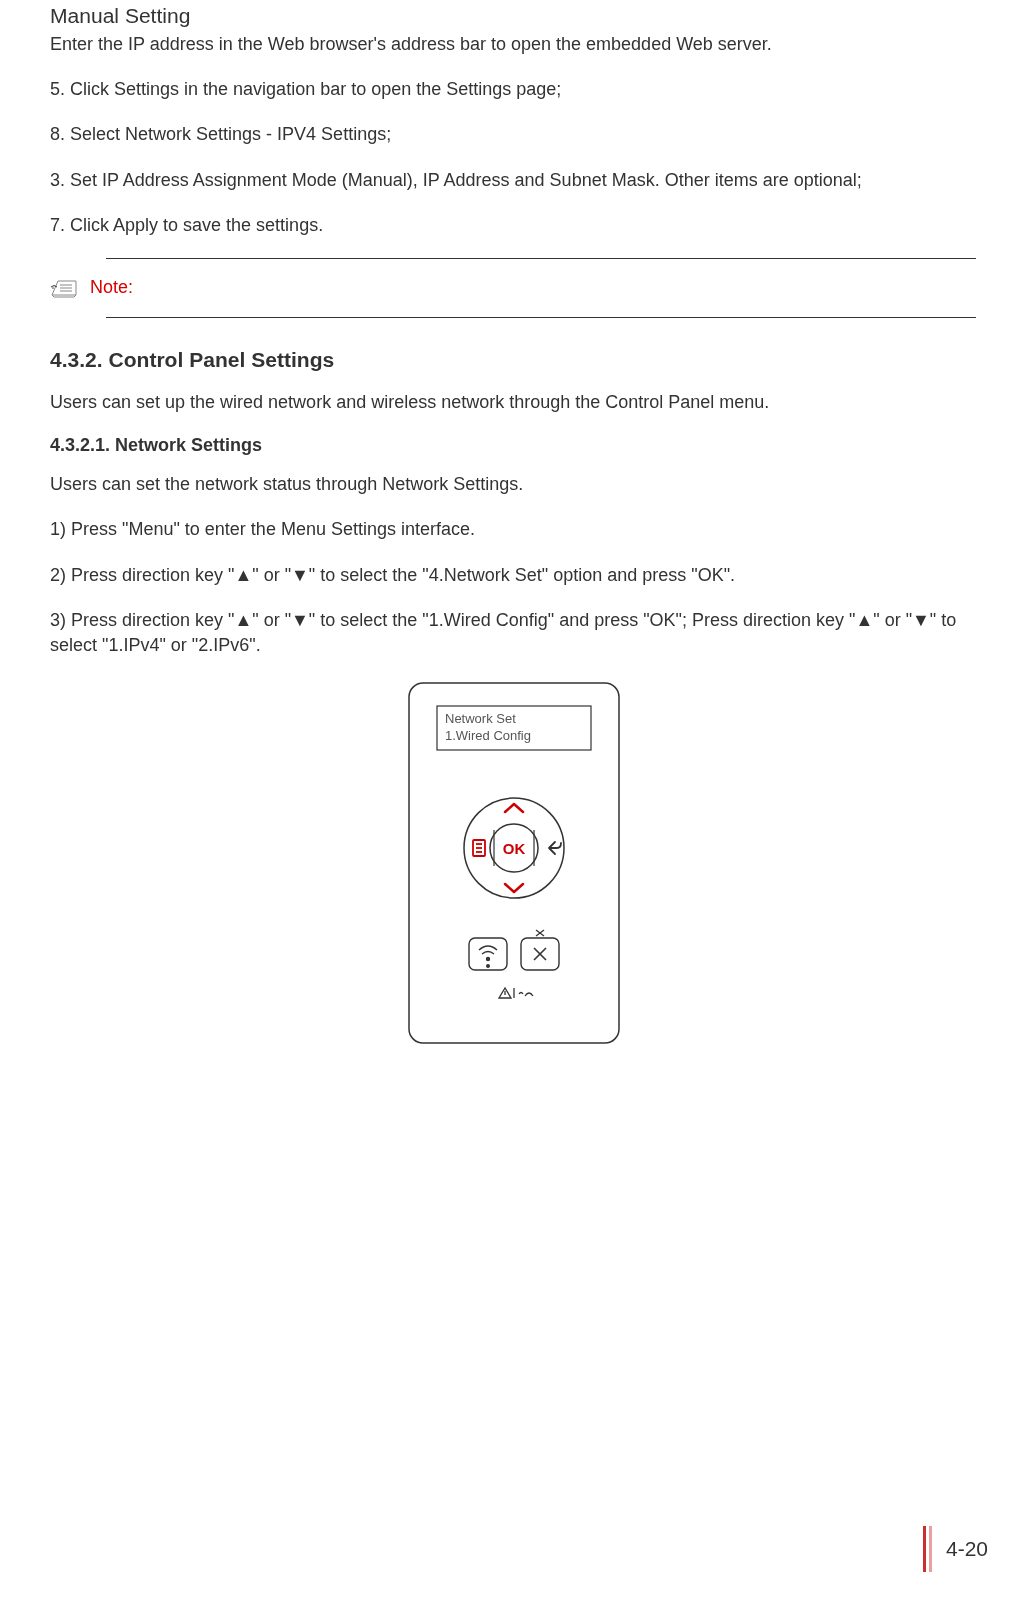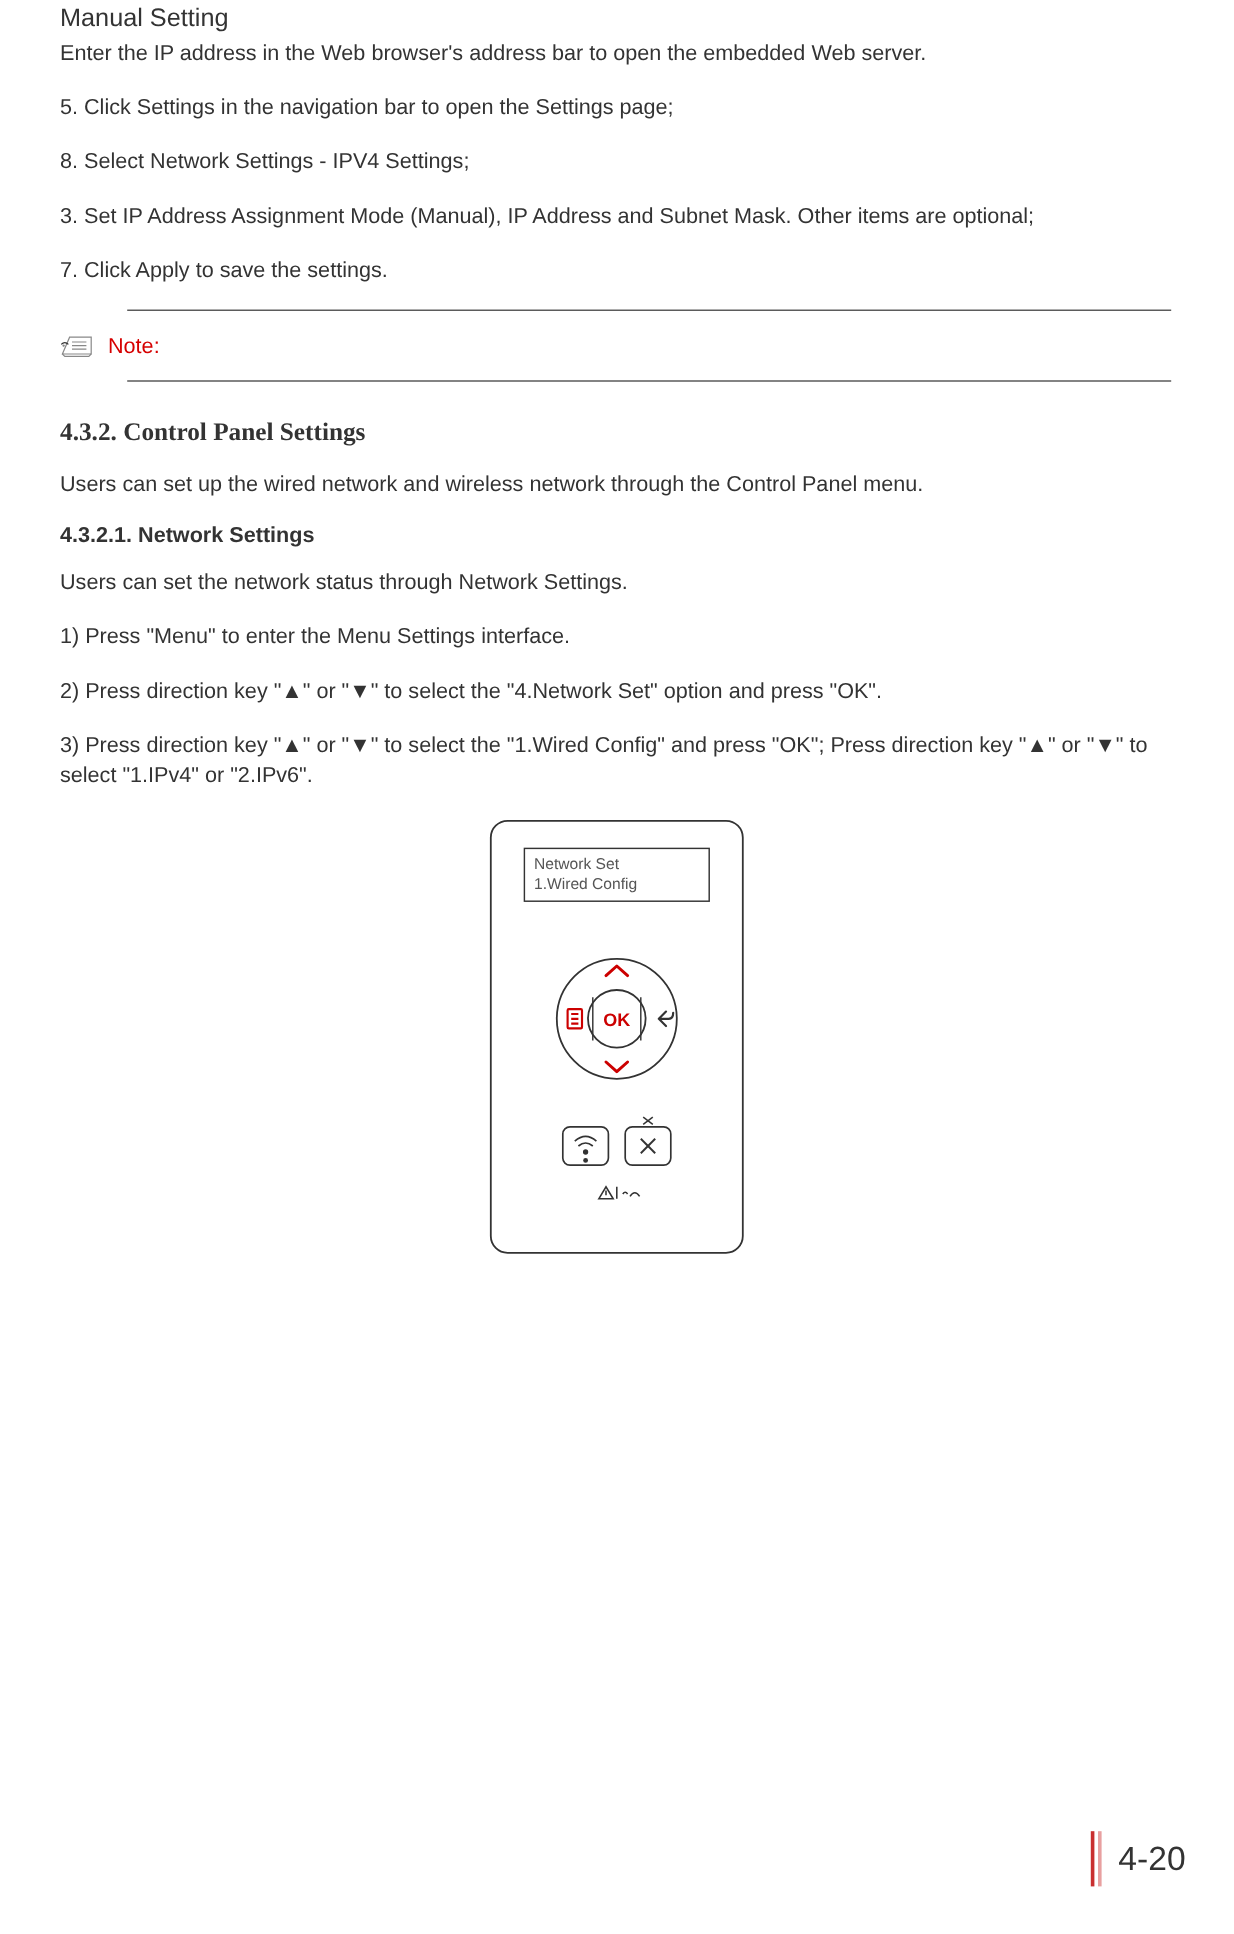--- a/index.html
+++ b/index.html
@@ -28,21 +28,21 @@
     }
     .note-box {
       border-top: 1.5px solid #333;
       border-bottom: 1.5px solid #333;
       margin: 20px 0 30px 56px;
       padding: 18px 0;
       width: 870px;
     }
     .note-row {
       display: flex;
-      align-items: flex-end;
+      align-items: center;
     }
     .note-icon {
       flex: 0 0 auto;
       margin-left: -56px;
       margin-right: 10px;
       width: 30px;
       height: 22px;
       position: relative;
     }
     .note-label {
@@ -56,21 +56,20 @@
     }
     .note-content p {
       margin-bottom: 6px;
     }
     .link-blue {
       color: #0070c0;
     }
     .section-heading {
       font-weight: bold;
       margin-bottom: 18px;
-      font-family: Liberation Serif, serif;
     }
     .sub-heading {
       font-weight: bold;
       margin-bottom: 16px;
     }
     .panel-wrap {
       text-align: center;
       margin-top: 20px;
     }
     .panel-svg {
@@ -92,21 +91,21 @@
       height: 46px;
       margin-left: 3px;
     }
     .footer-bar.dark {
       background: #c93030;
     }
     .footer-bar.light {
       background: #e8a0a0;
     }
     .page-num {
-      font-size: 28px;
+      font-size: 21px;
       color: #333;
     }
   </style>
 </head>
 <body>
 
 <h3 class="heading-bold">Manual Setting</h3>
 
 <p class="para">Enter the IP address in the Web browser's address bar to open the embedded Web server.</p>
 <p class="para">5. Click Settings in the navigation bar to open the Settings page;</p>

